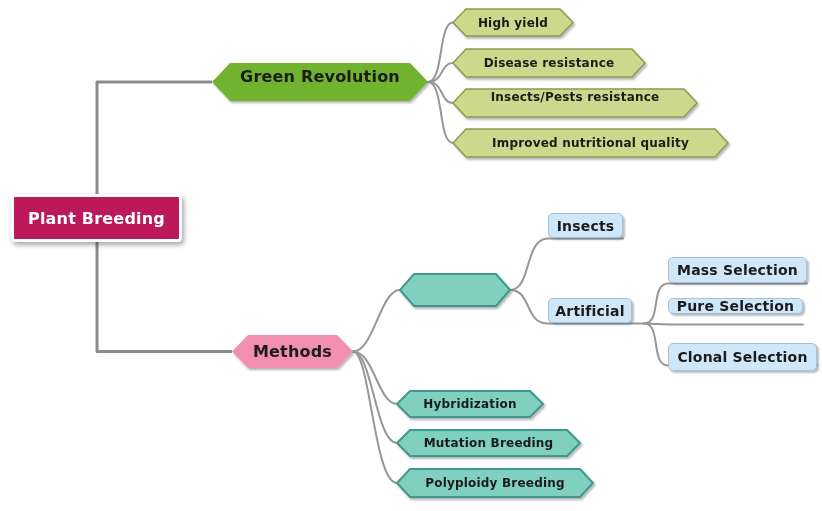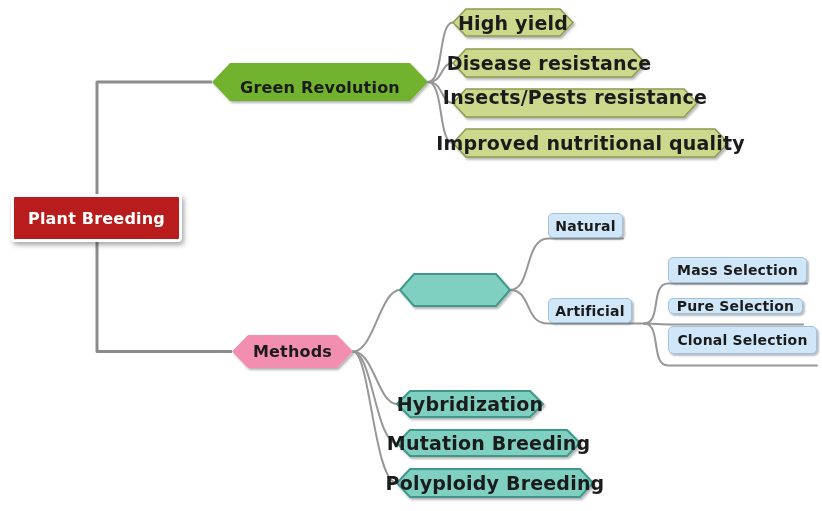--- a/index.html
+++ b/index.html
@@ -12,24 +12,24 @@
   }
   .links-layer{position:absolute;left:0;top:0;z-index:0;}
   .lbl{
     position:absolute;
     display:flex;align-items:center;justify-content:center;
     font-weight:bold;color:#1b1b1b;
     white-space:nowrap;letter-spacing:.2px;
     z-index:2;
   }
   .lbl.big{font-size:16px;}
-  .lbl.small{font-size:19px;}
+  .lbl.small{font-size:12px;}
   .rootnode{
     position:absolute;left:11px;top:194px;width:171px;height:48px;
-    background:#b91c1c;border:3px solid #ffffff;border-radius:4px;
+    background:#be185d;border:3px solid #ffffff;border-radius:4px;
     box-sizing:border-box;
     box-shadow:2px 3px 5px rgba(0,0,0,.35);
     display:flex;align-items:center;justify-content:center;
     font-size:16px;font-weight:bold;color:#ffffff;
     letter-spacing:.2px;white-space:nowrap;z-index:2;
   }
   .bluebox{
     position:absolute;
     background:#cfe7f9;border:1px solid #a3c2d9;border-radius:5px;
     box-sizing:border-box;
@@ -87,29 +87,29 @@
 
       <polygon points="400,290 414,274 496,274 510,290 496,306 414,306" fill="#7FD0C1" stroke="#3F988C" stroke-width="2"></polygon>
       <polygon points="397,404 410,391 530,391 543,404 530,417 410,417" fill="#7FD0C1" stroke="#3F988C" stroke-width="2"></polygon>
       <polygon points="397,443 410,430 567,430 580,443 567,456 410,456" fill="#7FD0C1" stroke="#3F988C" stroke-width="2"></polygon>
       <polygon points="397,483 410,469 580,469 593,483 580,497 410,497" fill="#7FD0C1" stroke="#3F988C" stroke-width="2"></polygon>
     </g>
   </svg>
 
   <div class="rootnode">Plant Breeding</div>
 
-  <div class="lbl big" style="left:212px;top:63px;width:216px;height:48px;">Green Revolution</div>
+  <div class="lbl big" style="left:212px;top:52px;width:216px;height:48px;">Green Revolution</div>
   <div class="lbl small" style="left:453px;top:9px;width:120px;height:27px;">High yield</div>
   <div class="lbl small" style="left:453px;top:49px;width:192px;height:28px;">Disease resistance</div>
   <div class="lbl small" style="left:453px;top:89px;width:244px;height:16px;">Insects/Pests resistance</div>
   <div class="lbl small" style="left:453px;top:129px;width:275px;height:28px;">Improved nutritional quality</div>
   <div class="lbl big" style="left:232px;top:335px;width:121px;height:33px;">Methods</div>
   <div class="lbl small" style="left:397px;top:391px;width:146px;height:26px;">Hybridization</div>
   <div class="lbl small" style="left:397px;top:430px;width:183px;height:26px;">Mutation Breeding</div>
   <div class="lbl small" style="left:397px;top:469px;width:196px;height:28px;">Polyploidy Breeding</div>
 
-  <div class="bluebox" style="left:548px;top:213px;width:75px;height:25px;">Natural</div>
+  <div class="bluebox" style="left:548px;top:213px;width:75px;height:25px;">Insects</div>
   <div class="bluebox" style="left:548px;top:298px;width:84px;height:25px;">Artificial</div>
   <div class="bluebox" style="left:668px;top:257px;width:139px;height:26px;text-align:center;">Mass Selection</div>
   <div class="bluebox" style="left:668px;top:298px;width:135px;height:16px;">Pure Selection</div>
-  <div class="bluebox" style="left:668px;top:326px;width:149px;height:28px;">Clonal Selection</div>
+  <div class="bluebox" style="left:668px;top:343px;width:149px;height:28px;">Clonal Selection</div>
 
 </div>
 
 </body></html>

